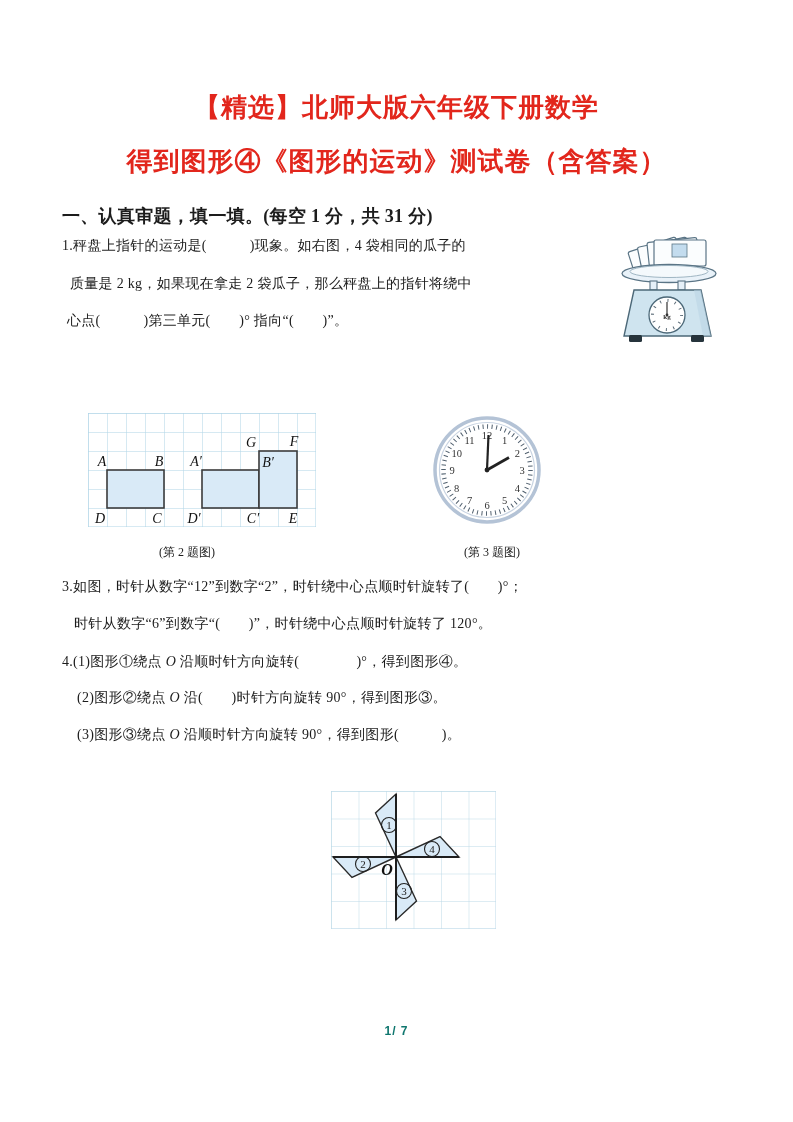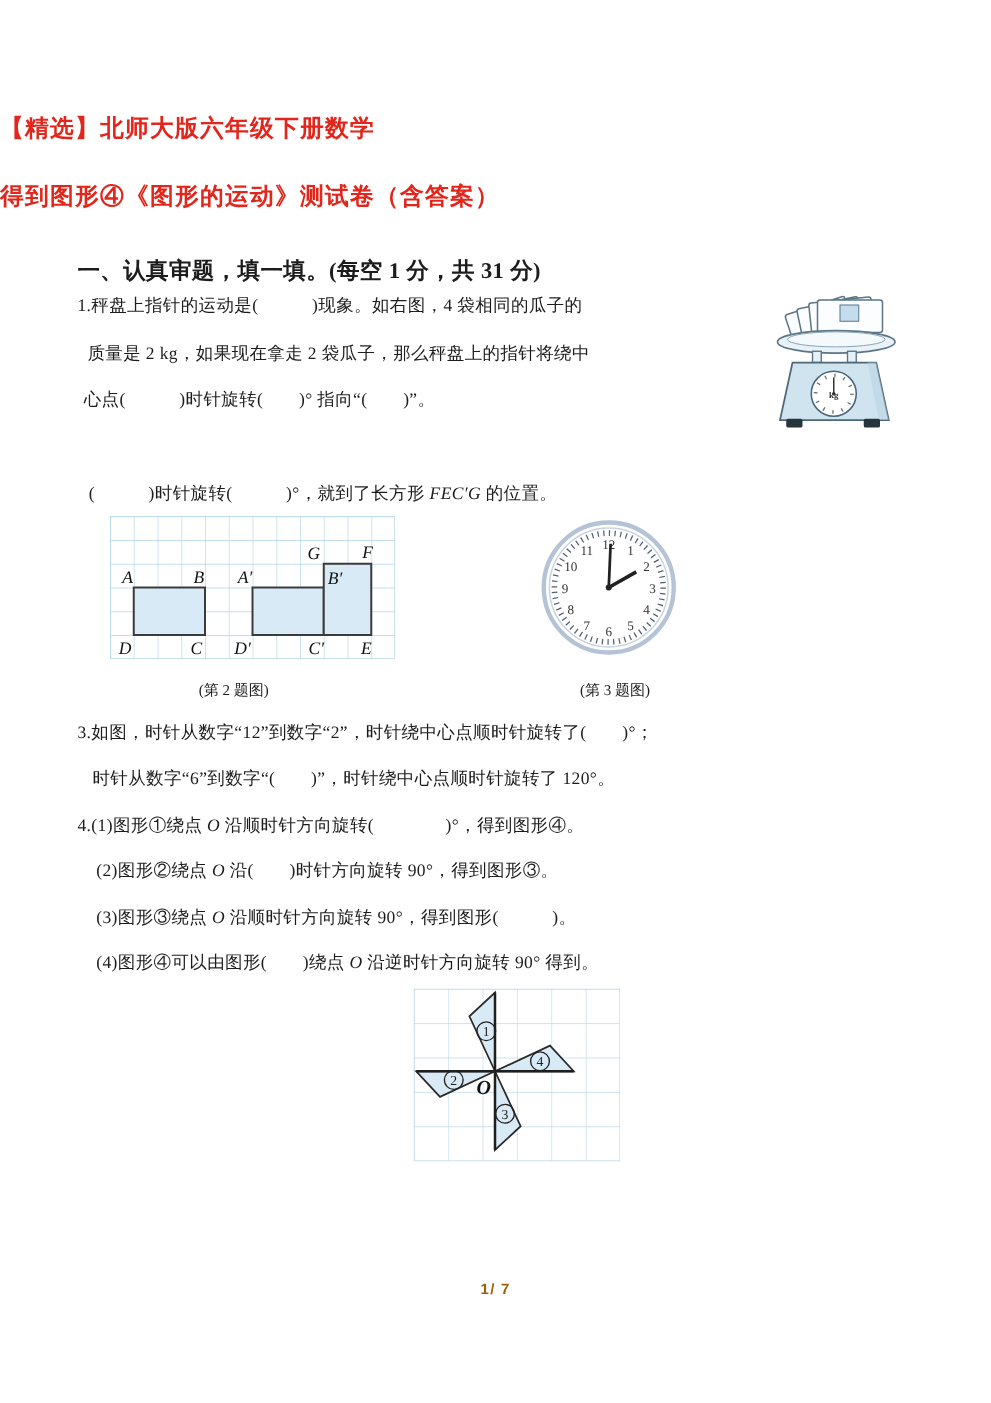--- a/index.html
+++ b/index.html
@@ -1,48 +1,47 @@
 <!DOCTYPE html>
 <html><head>
 <meta charset="utf-8">
 <style>
   html,body{margin:0;padding:0;background:#fff;}
   .page{position:relative;width:793px;height:1122px;background:#ffffff;overflow:hidden;
         font-family:"Liberation Serif",serif;color:#1c1c1c;}
-  .title{position:absolute;left:0;width:100%;text-align:left;font-weight:bold;
-         color:#e2261c;font-size:19px;letter-spacing:1px;line-height:1.15;}
+  .title{position:absolute;left:0;width:100%;text-align:center;font-weight:bold;
+         color:#e2261c;font-size:26px;letter-spacing:1px;line-height:1.15;}
   .t1{top:93px;}
   .t2{top:147px;}
   .heading{position:absolute;font-size:18px;font-weight:bold;white-space:nowrap;letter-spacing:.3px;}
   .line{position:absolute;font-size:14px;white-space:nowrap;letter-spacing:.3px;line-height:1.2;}
   .line i{font-family:"Liberation Serif",serif;font-style:italic;}
   .caption{position:absolute;font-size:12px;transform:translateX(-50%);white-space:nowrap;}
   .fig{position:absolute;}
   .pagenum{position:absolute;top:1024px;left:0;width:100%;text-align:center;
            font-family:"Liberation Sans",sans-serif;font-size:12px;font-weight:bold;
-           letter-spacing:1px;color:#a16207;}
+           letter-spacing:1px;color:#0f766e;}
   svg text.vlabel{font-family:"Liberation Serif",serif;font-style:italic;font-size:14px;fill:#111;}
   svg text.cnum{font-family:"Liberation Serif",serif;font-size:10.5px;fill:#333;}
   svg text.bladenum{font-family:"Liberation Serif",serif;font-size:11px;fill:#222;}
 </style>
 </head>
 <body>
 
 <div class="page">
 
   <div class="title t1">【精选】北师大版六年级下册数学</div>
   <div class="title t2">得到图形④《图形的运动》测试卷（含答案）</div>
 
   <div class="heading" style="left:62px;top:204px;">一、认真审题，填一填。(每空 1 分，共 31 分)</div>
 
   <div class="line" style="left:62px;top:238px;">1.秤盘上指针的运动是(　　　)现象。如右图，4 袋相同的瓜子的</div>
   <div class="line" style="left:70px;top:276px;">质量是 2 kg，如果现在拿走 2 袋瓜子，那么秤盘上的指针将绕中</div>
-  <div class="line" style="left:67px;top:313px;">心点(　　　)时针旋转(　　)° 指向“(　　)”。</div>
+  <div class="line" style="left:67px;top:313px;">心点(　　　)第三单元(　　)° 指向“(　　)”。</div>
 
-  <div class="line" style="left:71px;top:388px;">(　　　)时针旋转(　　　)°，就到了长方形 <i>FEC′G</i> 的位置。</div>
 
   <svg class="fig" style="left:88px;top:413px;" width="228" height="114" viewBox="0 0 228 114">
     <defs>
       <pattern id="grid19" width="19" height="19" patternUnits="userSpaceOnUse">
         <path d="M19 0H0V19" fill="none" stroke="#aed4e6" stroke-width="1"></path>
       </pattern>
     </defs>
     <rect x="0" y="0" width="228" height="114" fill="url(#grid19)" stroke="#aed4e6" stroke-width="1"></rect>
     <rect x="19" y="57" width="57" height="38" fill="#d9eaf7" stroke="#3b3b3b" stroke-width="1.6"></rect>
     <rect x="114" y="57" width="57" height="38" fill="#d9eaf7" stroke="#3b3b3b" stroke-width="1.6"></rect>
@@ -83,21 +82,20 @@
 
   <div class="caption" style="left:187px;top:544px;">(第 2 题图)</div>
   <div class="caption" style="left:492px;top:544px;">(第 3 题图)</div>
 
   <div class="line" style="left:62px;top:579px;">3.如图，时针从数字“12”到数字“2”，时针绕中心点顺时针旋转了(　　)°；</div>
   <div class="line" style="left:74px;top:616px;">时针从数字“6”到数字“(　　)”，时针绕中心点顺时针旋转了 120°。</div>
 
   <div class="line" style="left:62px;top:654px;">4.(1)图形①绕点 <i>O</i> 沿顺时针方向旋转(　　　　)°，得到图形④。</div>
   <div class="line" style="left:77px;top:690px;">(2)图形②绕点 <i>O</i> 沿(　　)时针方向旋转 90°，得到图形③。</div>
   <div class="line" style="left:77px;top:727px;">(3)图形③绕点 <i>O</i> 沿顺时针方向旋转 90°，得到图形(　　　)。</div>
-  <div class="line" style="left:77px;top:763px;">(4)图形④可以由图形(　　)绕点 <i>O</i> 沿逆时针方向旋转 90° 得到。</div>
 
   <svg class="fig" style="left:331px;top:791px;" width="165" height="138" viewBox="0 0 165 138">
     <defs>
       <pattern id="grid27" width="27.5" height="27.5" patternUnits="userSpaceOnUse">
         <path d="M27.5 0H0V27.5" fill="none" stroke="#bcd9e8" stroke-width="1"></path>
       </pattern>
     </defs>
     <rect x="0" y="0" width="165" height="138" fill="url(#grid27)" stroke="#bcd9e8" stroke-width="1"></rect>
     <polygon points="65,66 65,3 44.5,22" fill="#d9eaf7" stroke="#2a2a2a" stroke-width="1.4"></polygon>
     <polygon points="65,66 2,66 21,86.5" fill="#d9eaf7" stroke="#2a2a2a" stroke-width="1.4"></polygon>

